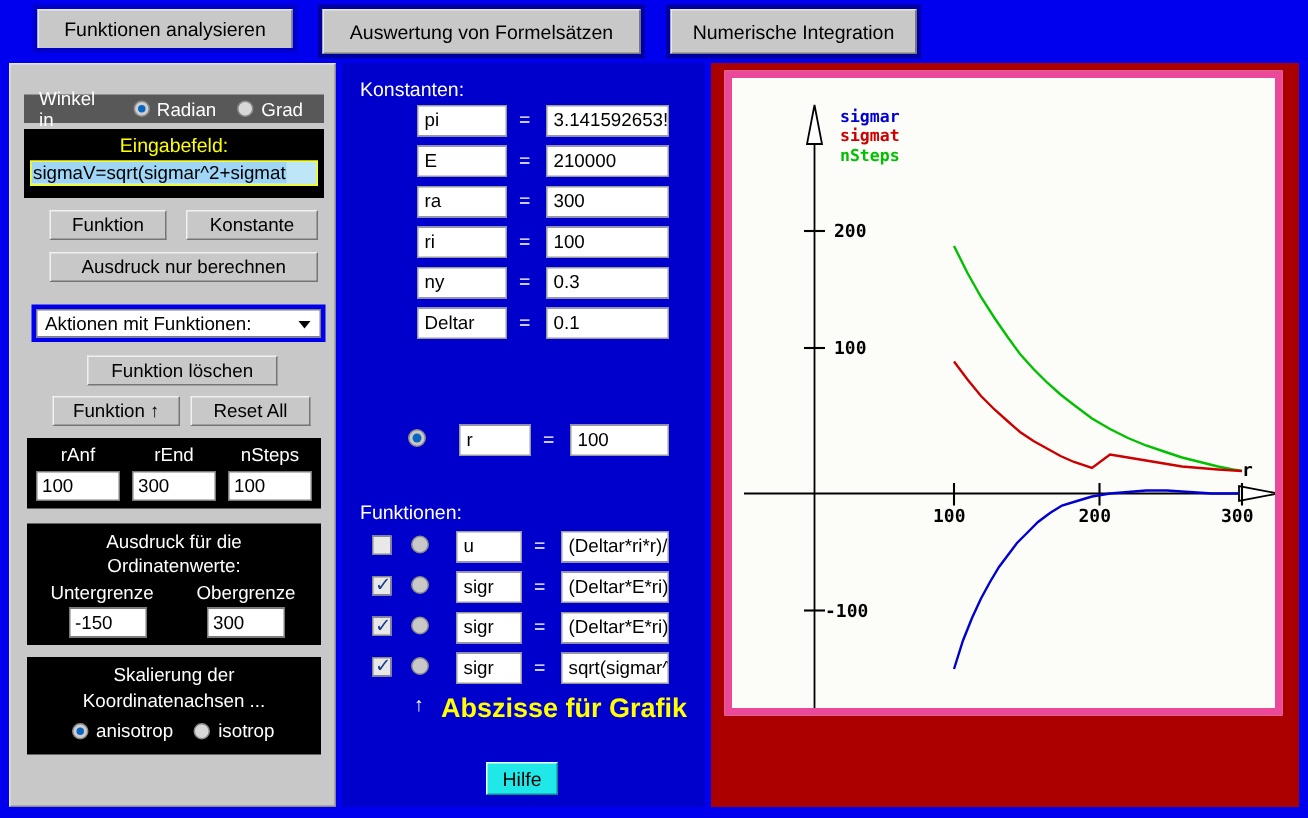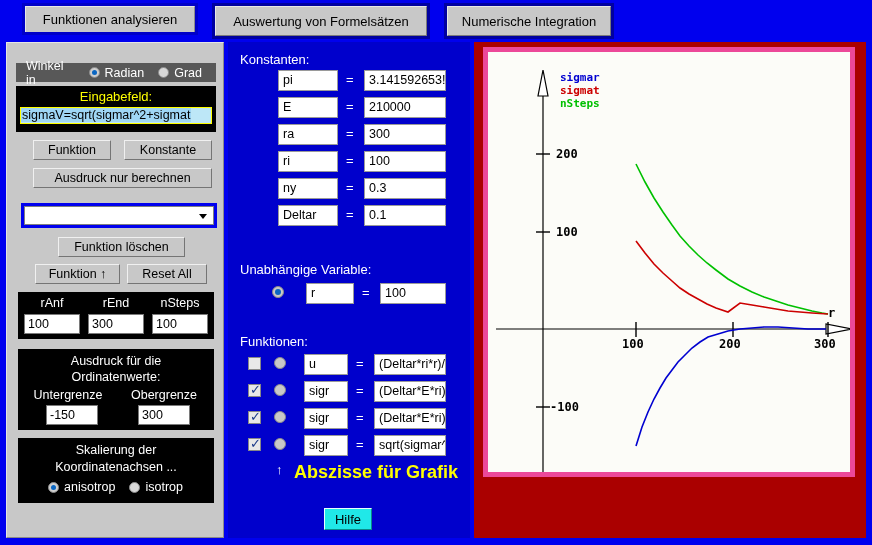--- a/index.html
+++ b/index.html
@@ -217,20 +217,21 @@
         <div class="caret"></div>
       </div>
     </div>
 
     <div class="btn" style="left:26px;top:97px;width:78px;height:20px;">Funktion</div>
     <div class="btn" style="left:117px;top:97px;width:88px;height:20px;">Konstante</div>
     <div class="btn" style="left:26px;top:125px;width:179px;height:20px;">Ausdruck nur berechnen</div>
 
     <div class="combo-wrap" style="left:14px;top:160px;width:196px;height:25px;">
       <div class="combo">
+        <span>Aktionen mit Funktionen:</span>
         <span class="arrow"></span>
       </div>
     </div>
 
     <div class="btn" style="left:51px;top:194px;width:127px;height:20px;">Funktion löschen</div>
     <div class="btn" style="left:28px;top:221px;width:85px;height:20px;">Funktion ↑</div>
     <div class="btn" style="left:120px;top:221px;width:80px;height:20px;">Reset All</div>
 
     <div class="blackbox" style="left:11px;top:249px;width:196px;height:47px;">
       <div class="bx-title" style="position:absolute;left:6px;top:4px;width:56px;">rAnf</div>
@@ -283,21 +284,20 @@
     <div class="kfield" style="left:136px;top:109px;width:82px;">100</div>
 
     <div class="kfield" style="left:50px;top:136px;width:60px;">ny</div>
     <div class="eqs" style="left:118px;top:138px;">=</div>
     <div class="kfield" style="left:136px;top:136px;width:82px;">0.3</div>
 
     <div class="kfield" style="left:50px;top:163px;width:60px;">Deltar</div>
     <div class="eqs" style="left:118px;top:165px;">=</div>
     <div class="kfield" style="left:136px;top:163px;width:82px;">0.1</div>
 
-    <div class="bluelabel" style="left:12px;top:220px;">Unabhängige Variable:</div>
     <div class="fradio on" style="left:44px;top:244px;"></div>
     <div class="kfield" style="left:78px;top:241px;width:48px;">r</div>
     <div class="eqs" style="left:134px;top:243px;">=</div>
     <div class="kfield" style="left:152px;top:241px;width:66px;">100</div>
 
     <div class="bluelabel" style="left:12px;top:292px;">Funktionen:</div>
 
     <div class="chk" style="left:20px;top:315px;"></div>
     <div class="fradio" style="left:46px;top:315px;"></div>
     <div class="kfield" style="left:76px;top:312px;width:44px;">u</div>

